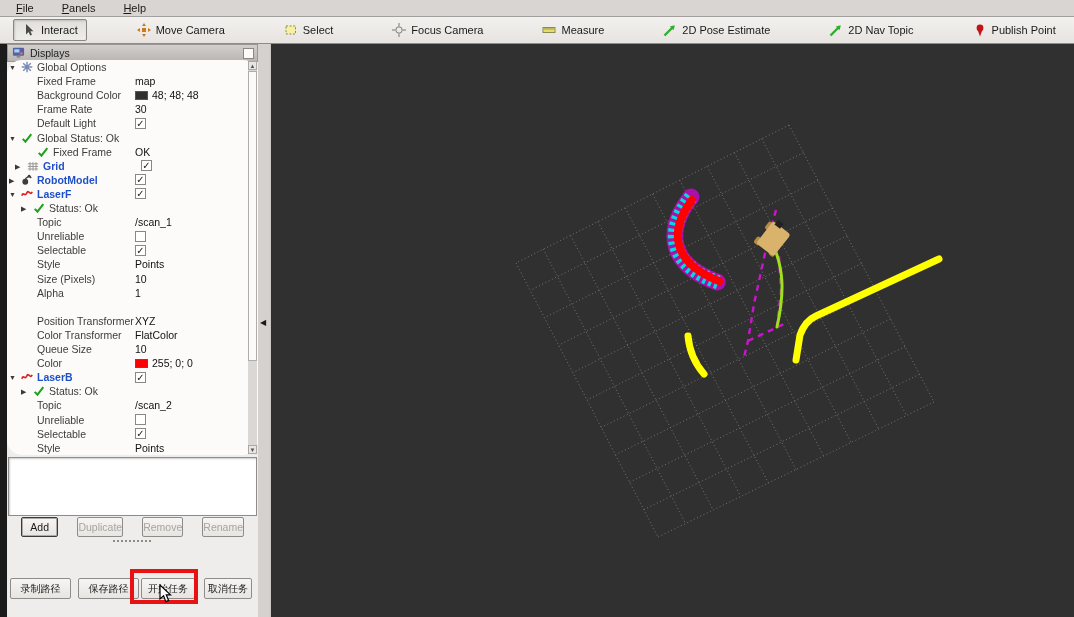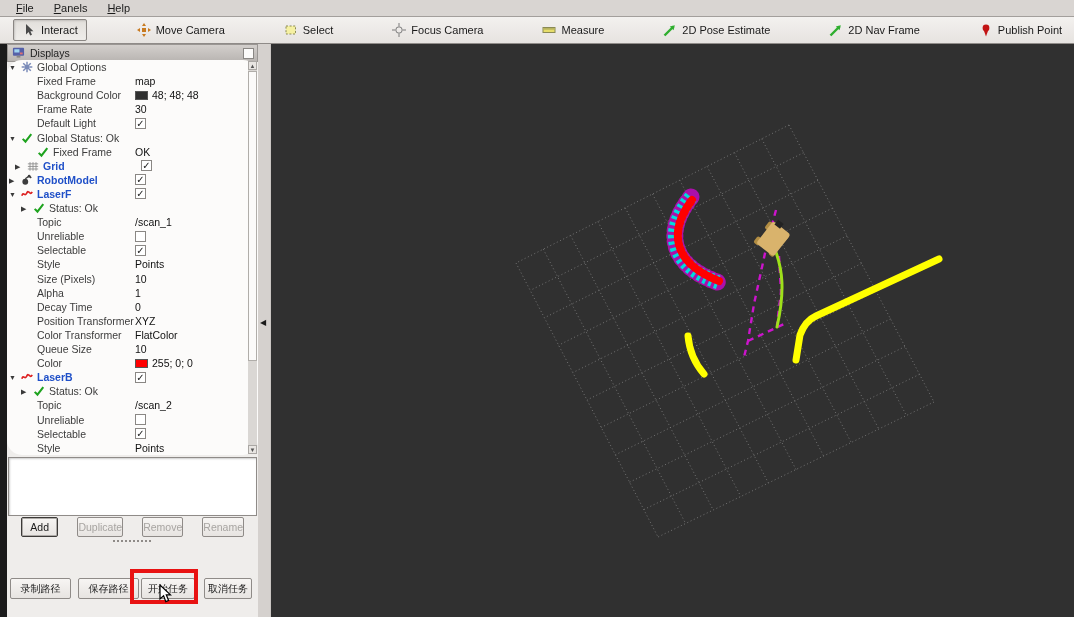--- a/index.html
+++ b/index.html
@@ -2,21 +2,21 @@
 <html><head>
 <meta charset="utf-8">
 <style>
   * { margin:0; padding:0; box-sizing:border-box; }
   html,body { width:1074px; height:617px; overflow:hidden; }
   body { font-family:"Liberation Sans","DejaVu Sans",sans-serif; font-size:11px; color:#1a1a1a;
          background:#d8d4d2; position:relative; }
 
   
   #menubar { position:absolute; left:0; top:0; width:1074px; height:17px; background:#d9d5d2;
-             border-bottom:1px solid #a39f9c; display:flex; align-items:center; padding-left:8px; gap:4px; }
+             border-bottom:1px solid #a39f9c; display:flex; align-items:center; padding-left:8px; gap:12px; }
   .menu-item { padding:1px 8px 2px 8px; }
   .menu-item u { text-decoration:underline; }
 
   
   #toolbar { position:absolute; left:0; top:17px; width:1074px; height:27px;
              background:linear-gradient(#f3f1ef,#e6e3e0); border-bottom:1px solid #8f8b88;
              display:flex; align-items:center; padding-left:2px; }
   .grip { width:6px; height:16px; margin:0 4px 0 2px;
           background-image:radial-gradient(circle,#a9a5a2 1px,transparent 1.3px); background-size:3px 3px; }
   .tool-btn { display:flex; align-items:center; gap:5px; padding:3px 8px; margin:0 5px;
@@ -140,21 +140,21 @@
         </span>
         <span>2D Pose Estimate</span>
       </span>
       <span class="tool-btn">
         <span style="display: flex;">
           <svg width="14" height="14" viewBox="0 0 14 14">
             <path d="M1.5 12.5 L10.5 3.5" stroke="#2fae2f" stroke-width="2.4" fill="none"></path>
             <path d="M11.8 2.2 L6.8 3.4 L10.6 7.2 Z" fill="#2fae2f"></path>
           </svg>
         </span>
-        <span>2D Nav Frame</span>
+        <span>2D Nav Topic</span>
       </span>
       <span class="tool-btn">
         <span style="display: flex;">
           <svg width="14" height="14" viewBox="0 0 14 14">
             <circle cx="7" cy="5" r="3.4" fill="#c21414"></circle>
             <path d="M7 13.5 L4.6 6.8 L9.4 6.8 Z" fill="#c21414"></path>
           </svg>
         </span>
         <span>Publish Point</span>
       </span>
@@ -312,26 +312,20 @@
       <div class="trow" style="top: 211.5px;">
         <span class="tlabel" style="left: 30px;">Size (Pixels)</span>
         <span class="tval">
           <span>10</span>
         </span>
       </div>
       <div class="trow" style="top: 225.6px;">
         <span class="tlabel" style="left: 30px;">Alpha</span>
         <span class="tval">
           <span>1</span>
-        </span>
-      </div>
-      <div class="trow" style="top: 239.7px;">
-        <span class="tlabel" style="left: 30px;">Decay Time</span>
-        <span class="tval">
-          <span>0</span>
         </span>
       </div>
       <div class="trow" style="top: 253.8px;">
         <span class="tlabel" style="left: 30px;">Position Transformer</span>
         <span class="tval">
           <span>XYZ</span>
         </span>
       </div>
       <div class="trow" style="top: 267.9px;">
         <span class="tlabel" style="left: 30px;">Color Transformer</span>

